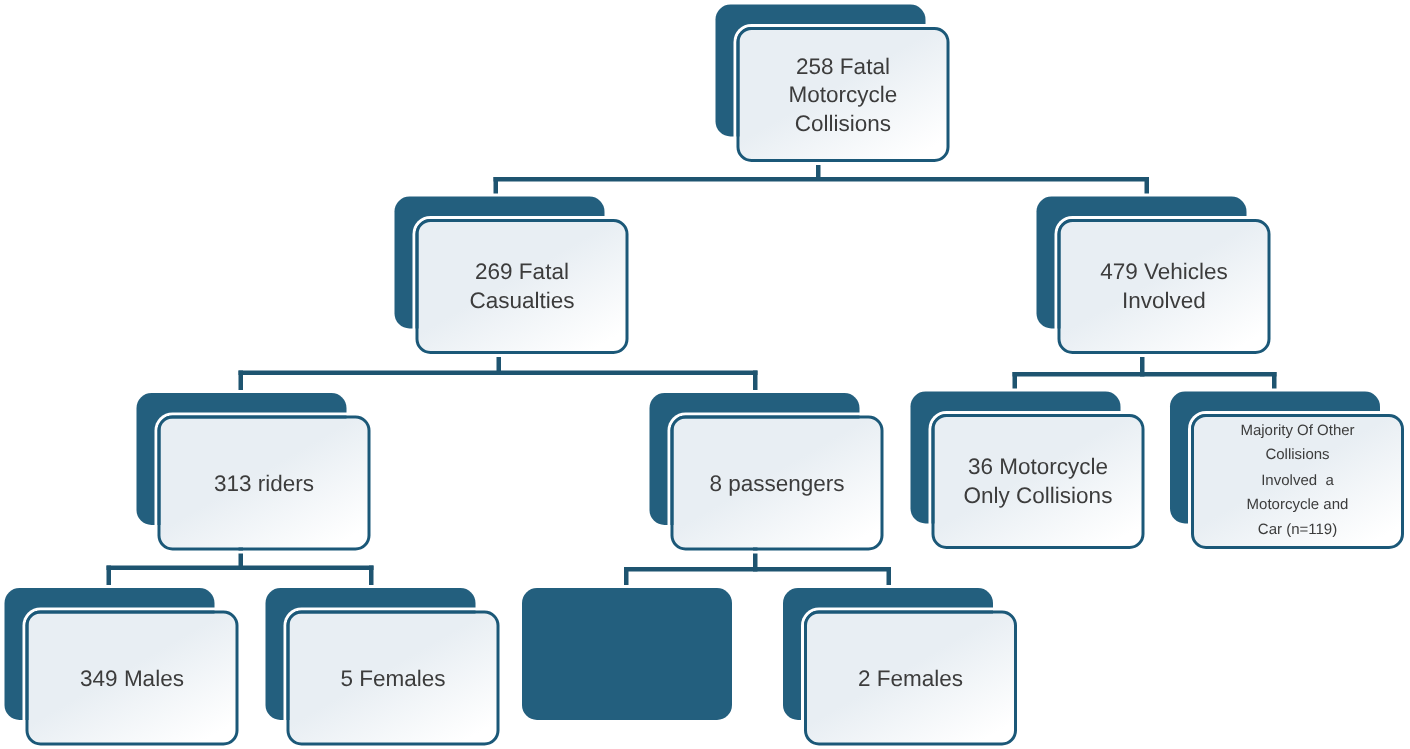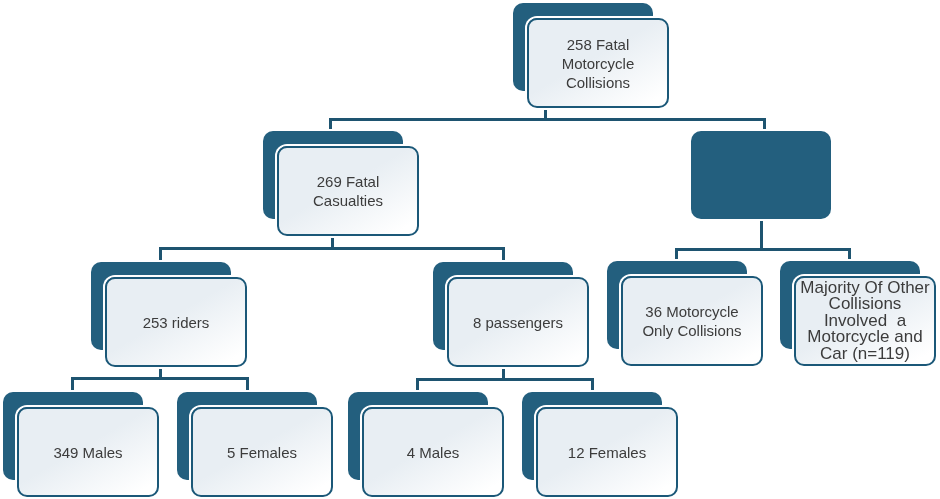--- a/index.html
+++ b/index.html
@@ -31,23 +31,23 @@
     border:2px solid var(--node-border);border-radius:10px;
     background:linear-gradient(150deg, var(--node-fill-top) 45%, var(--node-fill-bottom) 92%);
     box-shadow:0 0 0 2px var(--background);
     display:flex;align-items:center;justify-content:center;
     text-align:center;
   }
   .label{
     font-size:15px;line-height:19px;color:var(--text);
     white-space:pre-wrap;
   }
-  .node.dense .label{font-size:17px;line-height:16.5px;}
+  .node.dense .label{font-size:10px;line-height:16.5px;}
   
-  .n-root{left:477px;top:3px;margin-left:36px;}
+  .n-root{left:477px;top:3px;}
   .n-casualties{left:263px;top:131px;}
   .n-vehicles{left:691px;top:131px;}
   .n-riders{left:91px;top:262px;}
   .n-passengers{left:433px;top:262px;}
   .n-moto-only{left:607px;top:261px;}
   .n-majority{left:780px;top:261px;}
   .n-riders-m{left:3px;top:392px;}
   .n-riders-f{left:177px;top:392px;}
   .n-pass-m{left:348px;top:392px;}
   .n-pass-f{left:522px;top:392px;}
@@ -94,26 +94,30 @@
   <div class="node n-casualties">
     <div class="back"></div>
     <div class="front">
       <span class="label">269 Fatal
 Casualties</span>
     </div>
   </div>
 
   <div class="node n-vehicles">
     <div class="back"></div>
+    <div class="front">
+      <span class="label">479 Vehicles
+Involved</span>
+    </div>
   </div>
 
   <div class="node n-riders">
     <div class="back"></div>
     <div class="front">
-      <span class="label">253 riders</span>
+      <span class="label">313 riders</span>
     </div>
   </div>
 
   <div class="node n-passengers">
     <div class="back"></div>
     <div class="front">
       <span class="label">8 passengers</span>
     </div>
   </div>
 
@@ -145,25 +149,22 @@
 
   <div class="node n-riders-f">
     <div class="back"></div>
     <div class="front">
       <span class="label">5 Females</span>
     </div>
   </div>
 
   <div class="node n-pass-m">
     <div class="back"></div>
-    <div class="front">
-      <span class="label">4 Males</span>
-    </div>
   </div>
 
   <div class="node n-pass-f">
     <div class="back"></div>
     <div class="front">
-      <span class="label">12 Females</span>
+      <span class="label">2 Females</span>
     </div>
   </div>
 
 </div>
 
 </body></html>

